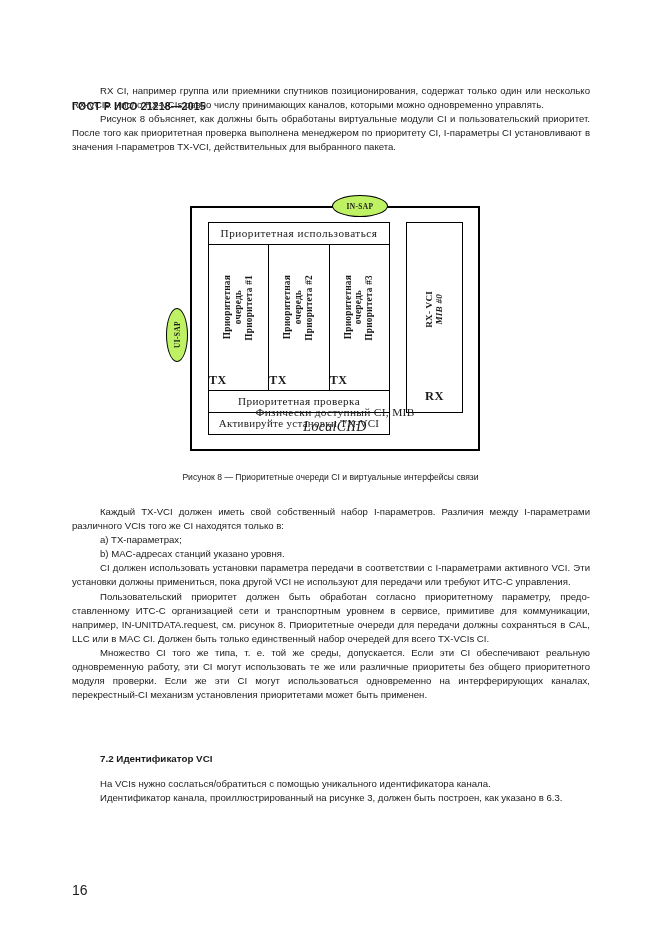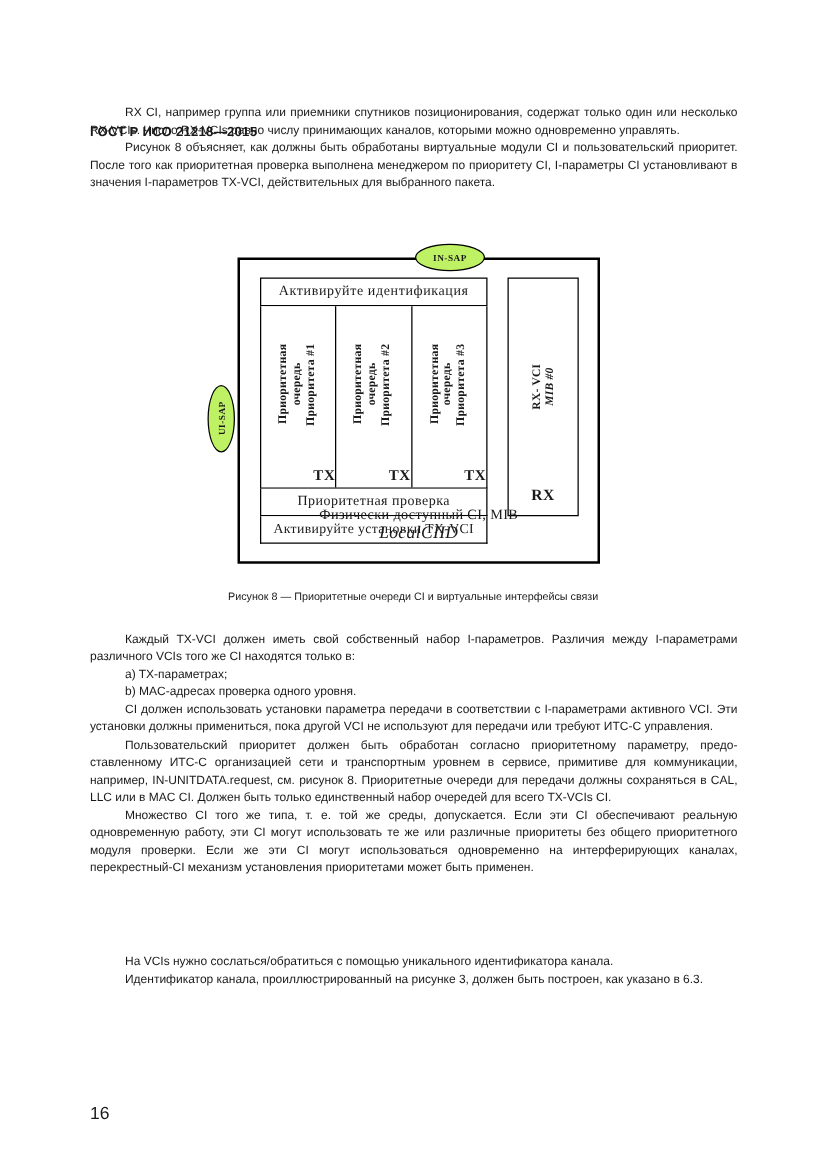--- a/index.html
+++ b/index.html
@@ -137,21 +137,21 @@
     border-top: none;
     box-sizing: border-box;
     background: #fff;
   }
   .queue-col {
     flex: 1 1 0;
     position: relative;
     box-sizing: border-box;
     display: flex;
     flex-direction: column;
-    align-items: flex-end;
+    align-items: flex-start;
     justify-content: flex-end;
     padding-bottom: 2px;
   }
   .queue-col + .queue-col {
     border-left: 1.6px solid #000;
   }
   .queue-rot {
     position: absolute;
     left: 0;
     right: 0;
@@ -332,21 +332,21 @@
         <span>IN-SAP</span>
       </div>
       <div class="sap sap-ui">
         <span>UI-SAP</span>
       </div>
 
       <div class="ci-outer">
 
         <div class="tx-stack">
 
-          <div class="cell prio-ident">Активируйте идентификация</div>
+          <div class="cell prio-ident">Приоритетная использоваться</div>
 
           <div class="queues-row">
 
             <div class="queue-col">
               <div class="queue-rot">
                 <div class="vtext">Приоритета #1</div>
                 <div class="vtext">очередь</div>
                 <div class="vtext">Приоритетная</div>
               </div>
               <div class="queue-tx">TX</div>
@@ -392,28 +392,29 @@
     <div class="fig-caption">
       <span>Рисунок 8</span>
       <span class="sep-dash">—</span>
       <span>Приоритетные очереди CI и виртуальные интерфейсы связи</span>
     </div>
   </div>
 
   <div class="text-col blk-2">
     <p class="para">Каждый TX-VCI должен иметь свой собственный набор I-параметров. Различия между I-параметрами различного VCIs того же CI находятся только в:</p>
     <p class="list-item">a) TX-параметрах;</p>
-    <p class="list-item">b) MAC-адресах проверка одного уровня.</p>
+    <p class="list-item">b) MAC-адресах станций указано уровня.</p>
     <p class="para">CI должен использовать установки параметра передачи в соответствии с I-параметрами активного VCI. Эти установки должны примениться, пока другой VCI не используют для передачи или требуют ИТС-С управления.</p>
     <p class="para">Пользовательский приоритет должен быть обработан согласно приоритетному параметру, предо­ставленному ИТС-С организацией сети и транспортным уровнем в сервисе, примитиве для коммуни­кации, например, IN-UNITDATA.request, см. рисунок 8. Приоритетные очереди для передачи должны сохраняться в CAL, LLC или в MAC CI. Должен быть только единственный набор очередей для всего TX-VCIs CI.</p>
     <p class="para">Множество CI того же типа, т. е. той же среды, допускается. Если эти CI обеспечивают реальную одновременную работу, эти CI могут использовать те же или различные приоритеты без общего при­оритетного модуля проверки. Если же эти CI могут использоваться одновременно на интерферирующих каналах, перекрестный-CI механизм установления приоритетами может быть применен.</p>
     <div class="gap-s"></div>
   </div>
 
   <div class="text-col blk-3">
+    <p class="sect-head">7.2  Идентификатор VCI</p>
     <div class="gap-m"></div>
     <p class="para">На VCIs нужно сослаться/обратиться с помощью уникального идентификатора канала.</p>
     <p class="para">Идентификатор канала, проиллюстрированный на рисунке 3, должен быть построен, как указано в 6.3.</p>
   </div>
 
   <div class="page-num">16</div>
 
 </div>
 
 </body></html>

